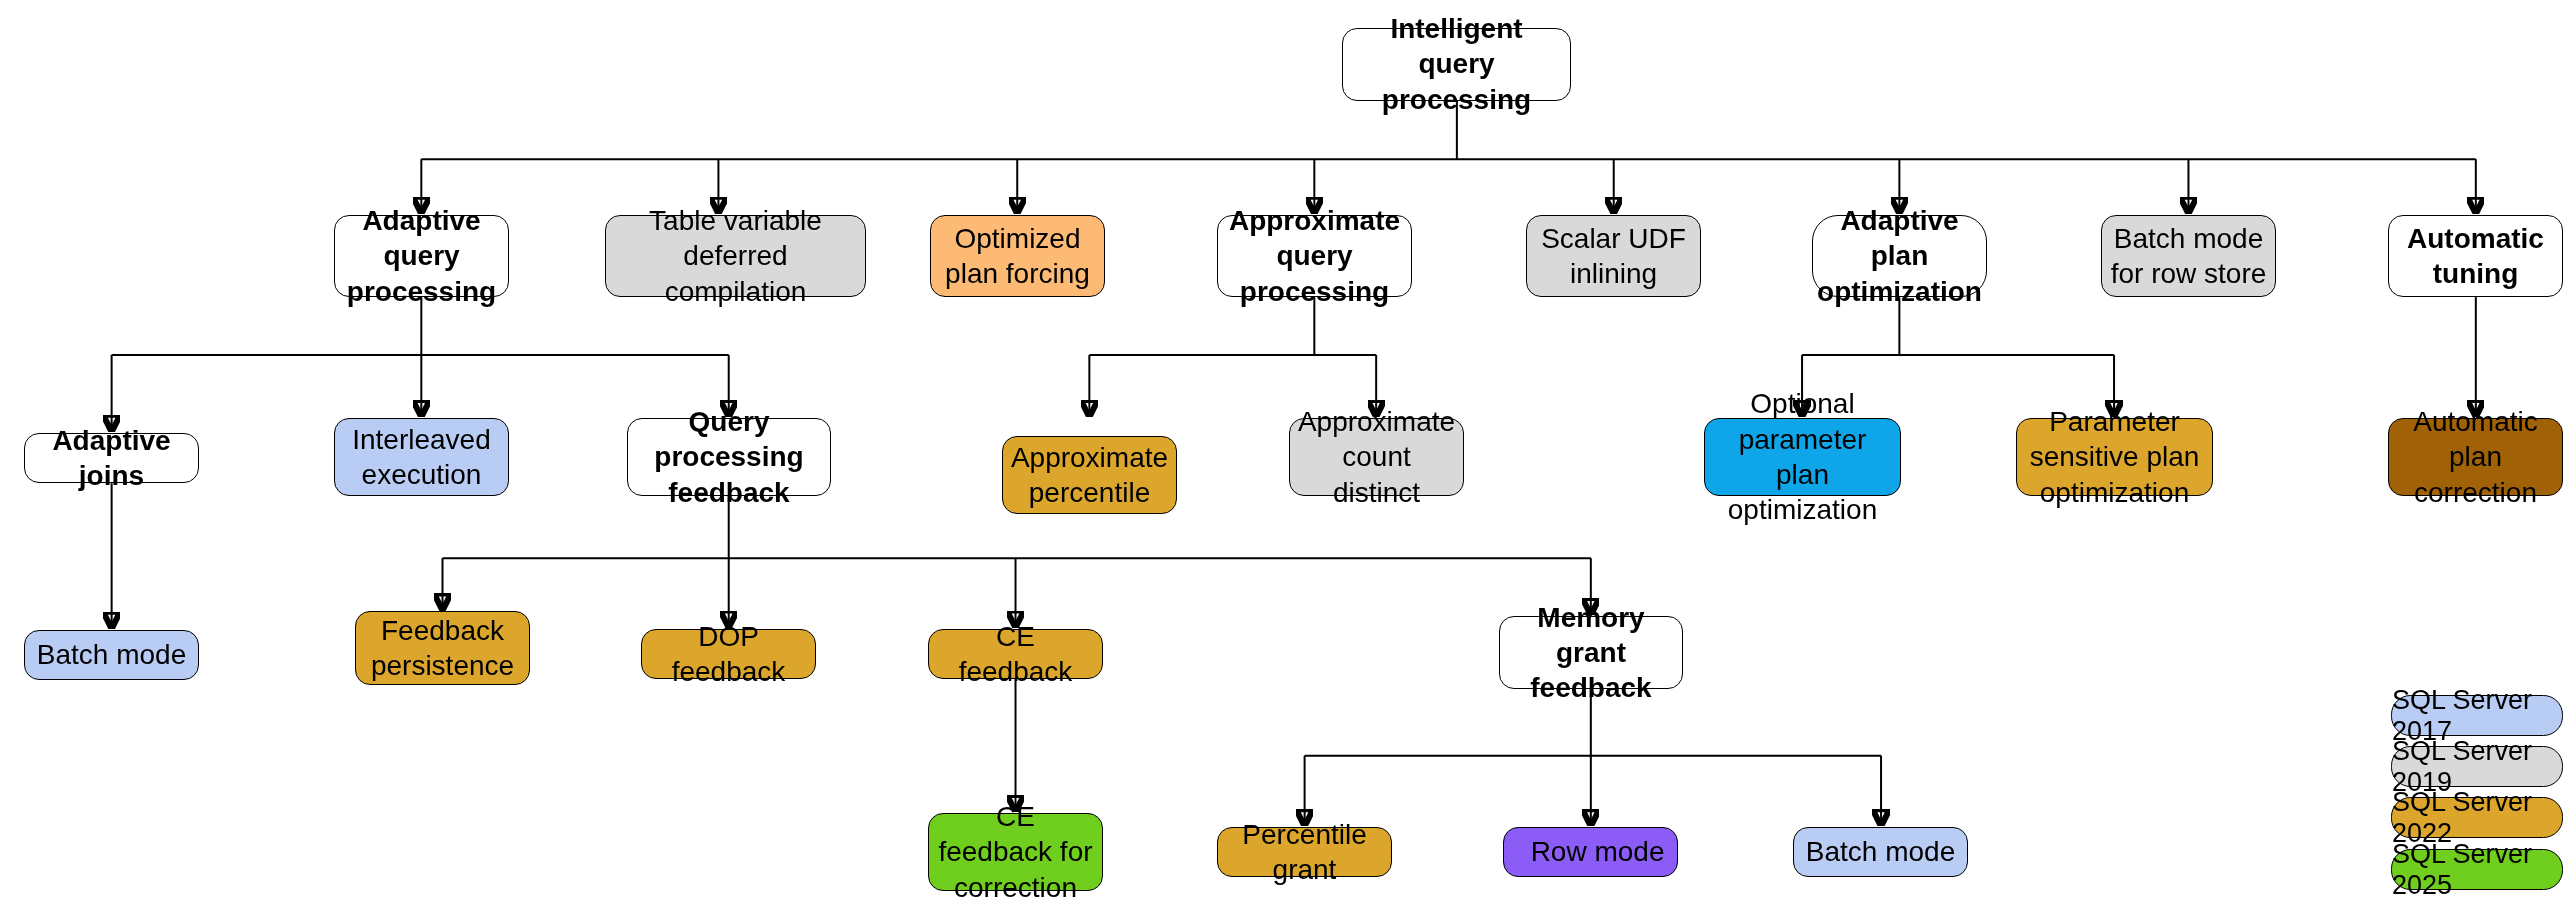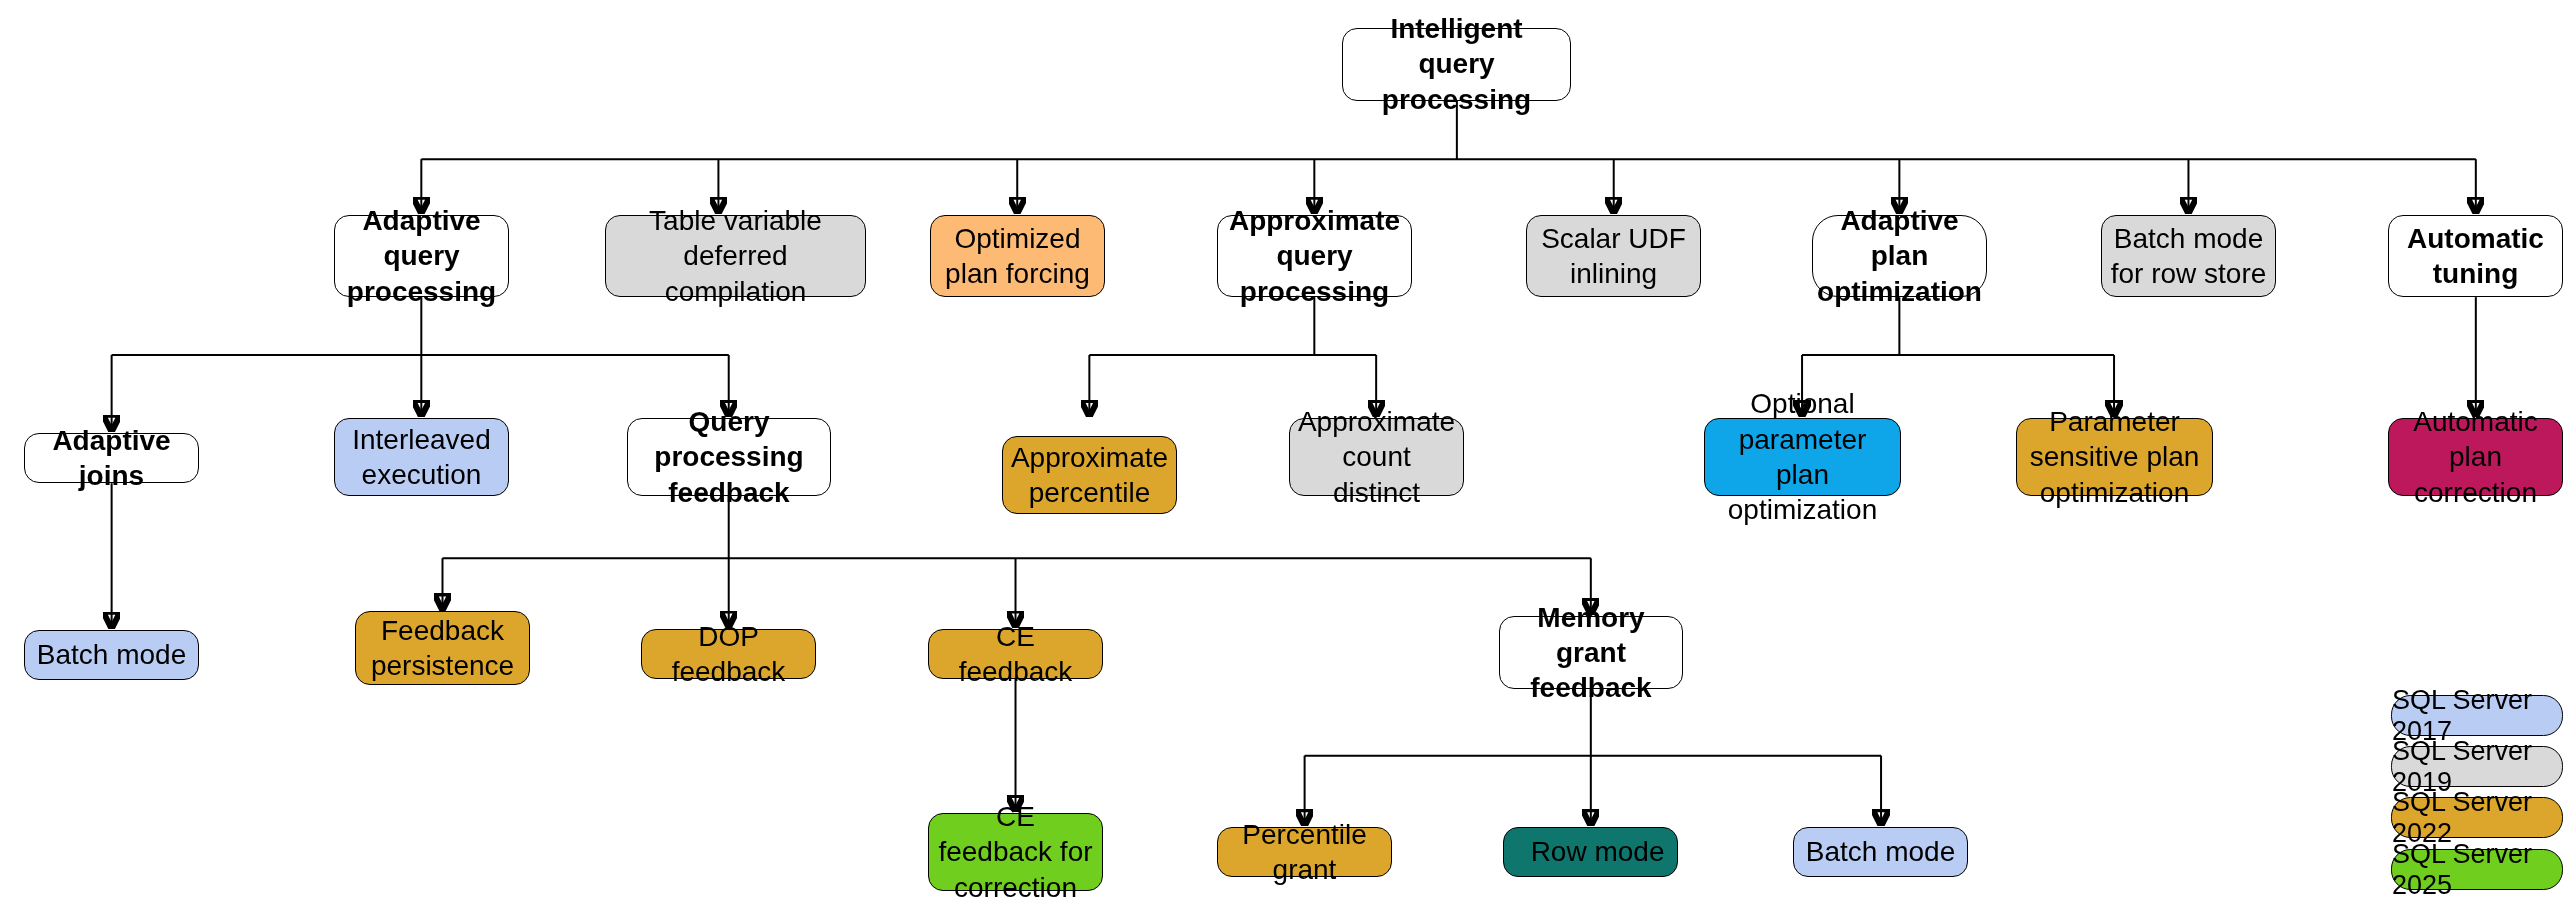--- a/index.html
+++ b/index.html
@@ -100,31 +100,31 @@
   <div class="node" style="left: 2101px; top: 215px; width: 175px; height: 82px; background: rgb(217, 217, 217);">Batch mode for row store</div>
   <div class="node bold" style="left:2388px;top:215px;width:175px;height:82px;">Automatic tuning</div>
 
   <div class="node bold" style="left:24px;top:433px;width:175px;height:50px;">Adaptive joins</div>
   <div class="node" style="left: 334px; top: 418px; width: 175px; height: 78px; background: rgb(185, 204, 244);">Interleaved execution</div>
   <div class="node bold" style="left:627px;top:418px;width:204px;height:78px;">Query processing feedback</div>
   <div class="node" style="left: 1002px; top: 436px; width: 175px; height: 78px; background: rgb(219, 166, 43);">Approximate percentile</div>
   <div class="node" style="left: 1289px; top: 418px; width: 175px; height: 78px; background: rgb(217, 217, 217);">Approximate count distinct</div>
   <div class="node" style="left: 1704px; top: 418px; width: 197px; height: 78px; background: #0ea5e9;">Optional parameter plan optimization</div>
   <div class="node" style="left: 2016px; top: 418px; width: 197px; height: 78px; background: rgb(219, 166, 43);">Parameter sensitive plan optimization</div>
-  <div class="node" style="left: 2388px; top: 418px; width: 175px; height: 78px; background: #be185d;">Automatic plan correction</div>
+  <div class="node" style="left: 2388px; top: 418px; width: 175px; height: 78px; background: #a16207;">Automatic plan correction</div>
 
   <div class="node" style="left: 24px; top: 630px; width: 175px; height: 50px; background: rgb(185, 204, 244);">Batch mode</div>
   <div class="node" style="left: 355px; top: 611px; width: 175px; height: 74px; background: rgb(219, 166, 43);">Feedback persistence</div>
   <div class="node" style="left: 641px; top: 629px; width: 175px; height: 50px; background: rgb(219, 166, 43);">DOP feedback</div>
   <div class="node" style="left: 928px; top: 629px; width: 175px; height: 50px; background: rgb(219, 166, 43);">CE feedback</div>
   <div class="node bold" style="left:1499px;top:616px;width:184px;height:73px;">Memory grant feedback</div>
 
   <div class="node" style="left: 928px; top: 813px; width: 175px; height: 78px; background: rgb(112, 206, 31);">CE feedback for correction</div>
   <div class="node" style="left: 1217px; top: 827px; width: 175px; height: 50px; background: rgb(219, 166, 43);">Percentile grant</div>
-  <div class="node" style="left: 1503px; top: 827px; width: 175px; height: 50px; background: #0f766e; padding-left: 21px;">Row mode</div>
+  <div class="node" style="left: 1503px; top: 827px; width: 175px; height: 50px; background: #8b5cf6; padding-left: 21px;">Row mode</div>
   <div class="node" style="left: 1793px; top: 827px; width: 175px; height: 50px; background: rgb(185, 204, 244);">Batch mode</div>
 
   <div class="legend-item" style="top: 695px; background: rgb(185, 204, 244);">SQL Server 2017</div>
   <div class="legend-item" style="top: 746px; background: rgb(217, 217, 217);">SQL Server 2019</div>
   <div class="legend-item" style="top: 797px; background: rgb(219, 166, 43);">SQL Server 2022</div>
   <div class="legend-item" style="top: 849px; background: rgb(112, 206, 31);">SQL Server 2025</div>
 
 </div>
 
 

